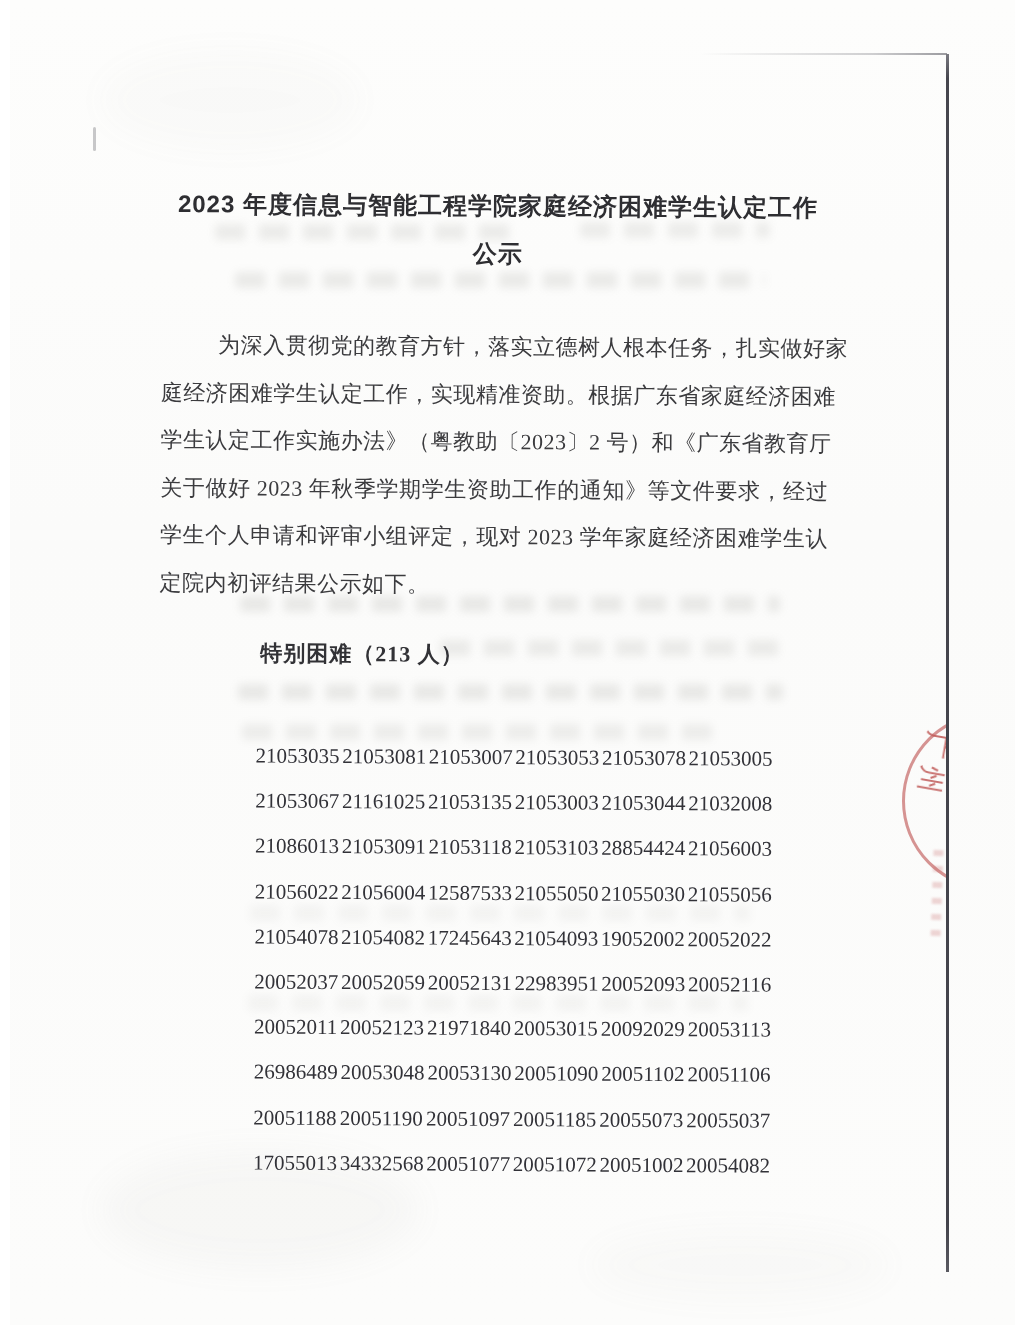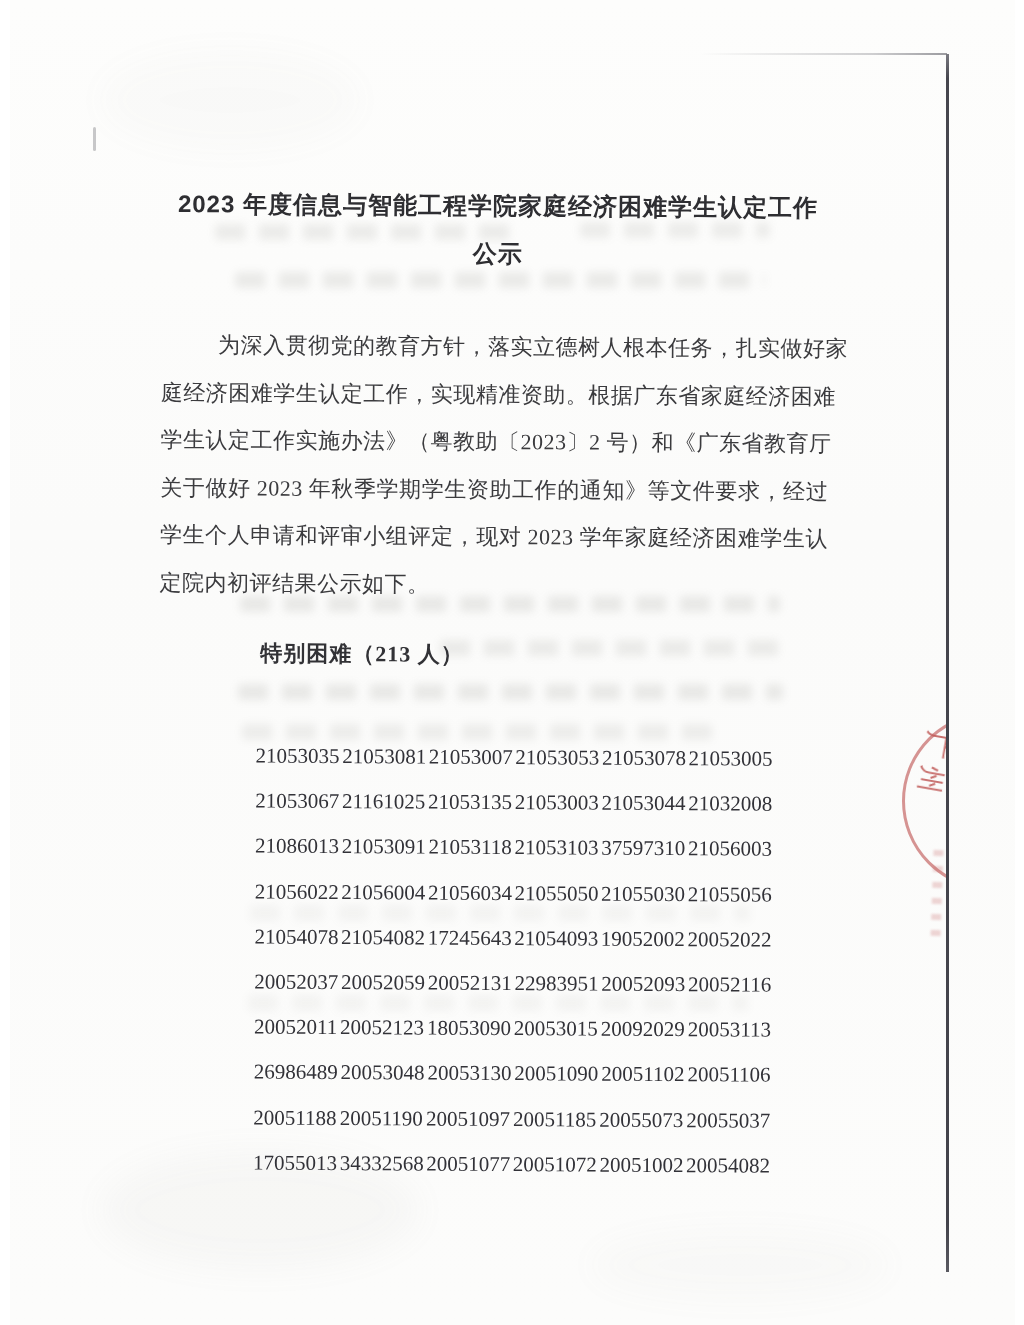--- a/index.html
+++ b/index.html
@@ -205,27 +205,27 @@
           <span class="sid">21053135</span>
           <span class="sid">21053003</span>
           <span class="sid">21053044</span>
           <span class="sid">21032008</span>
         </div>
         <div class="id-row">
           <span class="sid">21086013</span>
           <span class="sid">21053091</span>
           <span class="sid">21053118</span>
           <span class="sid">21053103</span>
-          <span class="sid">37597310</span>
+          <span class="sid">28854424</span>
           <span class="sid">21056003</span>
         </div>
         <div class="id-row">
           <span class="sid">21056022</span>
           <span class="sid">21056004</span>
-          <span class="sid">21056034</span>
+          <span class="sid">12587533</span>
           <span class="sid">21055050</span>
           <span class="sid">21055030</span>
           <span class="sid">21055056</span>
         </div>
         <div class="id-row">
           <span class="sid">21054078</span>
           <span class="sid">21054082</span>
           <span class="sid">17245643</span>
           <span class="sid">21054093</span>
           <span class="sid">19052002</span>
@@ -235,21 +235,21 @@
           <span class="sid">20052037</span>
           <span class="sid">20052059</span>
           <span class="sid">20052131</span>
           <span class="sid">22983951</span>
           <span class="sid">20052093</span>
           <span class="sid">20052116</span>
         </div>
         <div class="id-row">
           <span class="sid">20052011</span>
           <span class="sid">20052123</span>
-          <span class="sid">18053090</span>
+          <span class="sid">21971840</span>
           <span class="sid">20053015</span>
           <span class="sid">20092029</span>
           <span class="sid">20053113</span>
         </div>
         <div class="id-row">
           <span class="sid">26986489</span>
           <span class="sid">20053048</span>
           <span class="sid">20053130</span>
           <span class="sid">20051090</span>
           <span class="sid">20051102</span>

